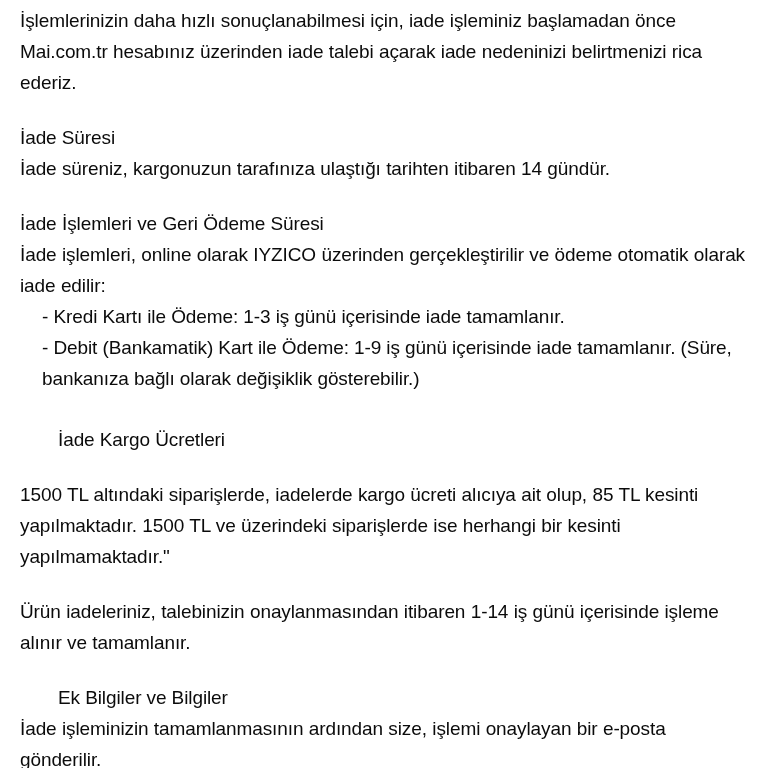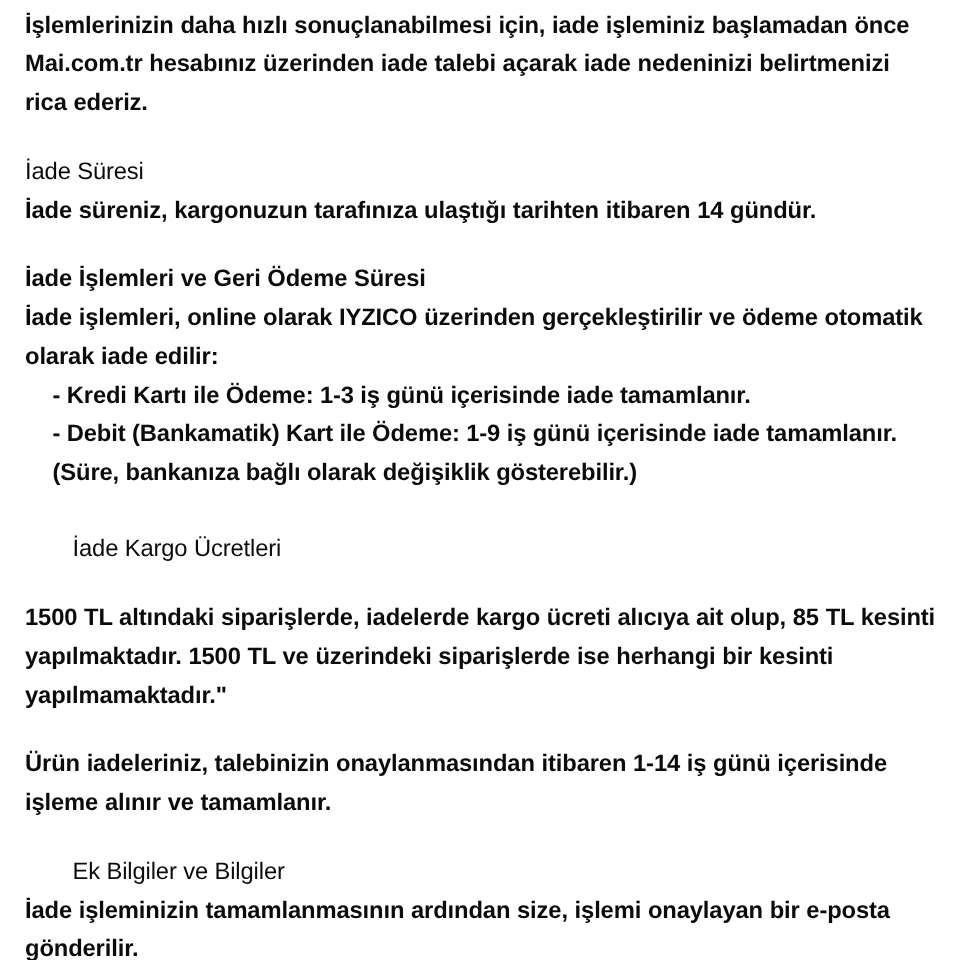--- a/index.html
+++ b/index.html
@@ -33,40 +33,40 @@
   }
 
   p, h2, h3 {
     margin: 0;
     padding: 0;
   }
 
   .para {
     font-size: 19px;
     line-height: 31px;
-    font-weight: 700;
+    font-weight: 400;
     letter-spacing: -0.1px;
     word-spacing: 0.2px;
     max-width: 730px;
   }
   .head {
     font-size: 19px;
     line-height: 31px;
     font-weight: 400;
     letter-spacing: -0.1px;
     max-width: 730px;
   }
   .head-indent {
     padding-left: 5px;
     margin-left: 33px;
   }
   .bullet {
     font-size: 19px;
     line-height: 31px;
-    font-weight: 700;
+    font-weight: 400;
     letter-spacing: -0.1px;
     padding-left: 22px;
     max-width: 730px;
   }
   .gap-md { height: 24px; }
   .gap-lg { height: 30px; }
 
   .clipped-top {
     font-size: 19px;
     line-height: 31px;

